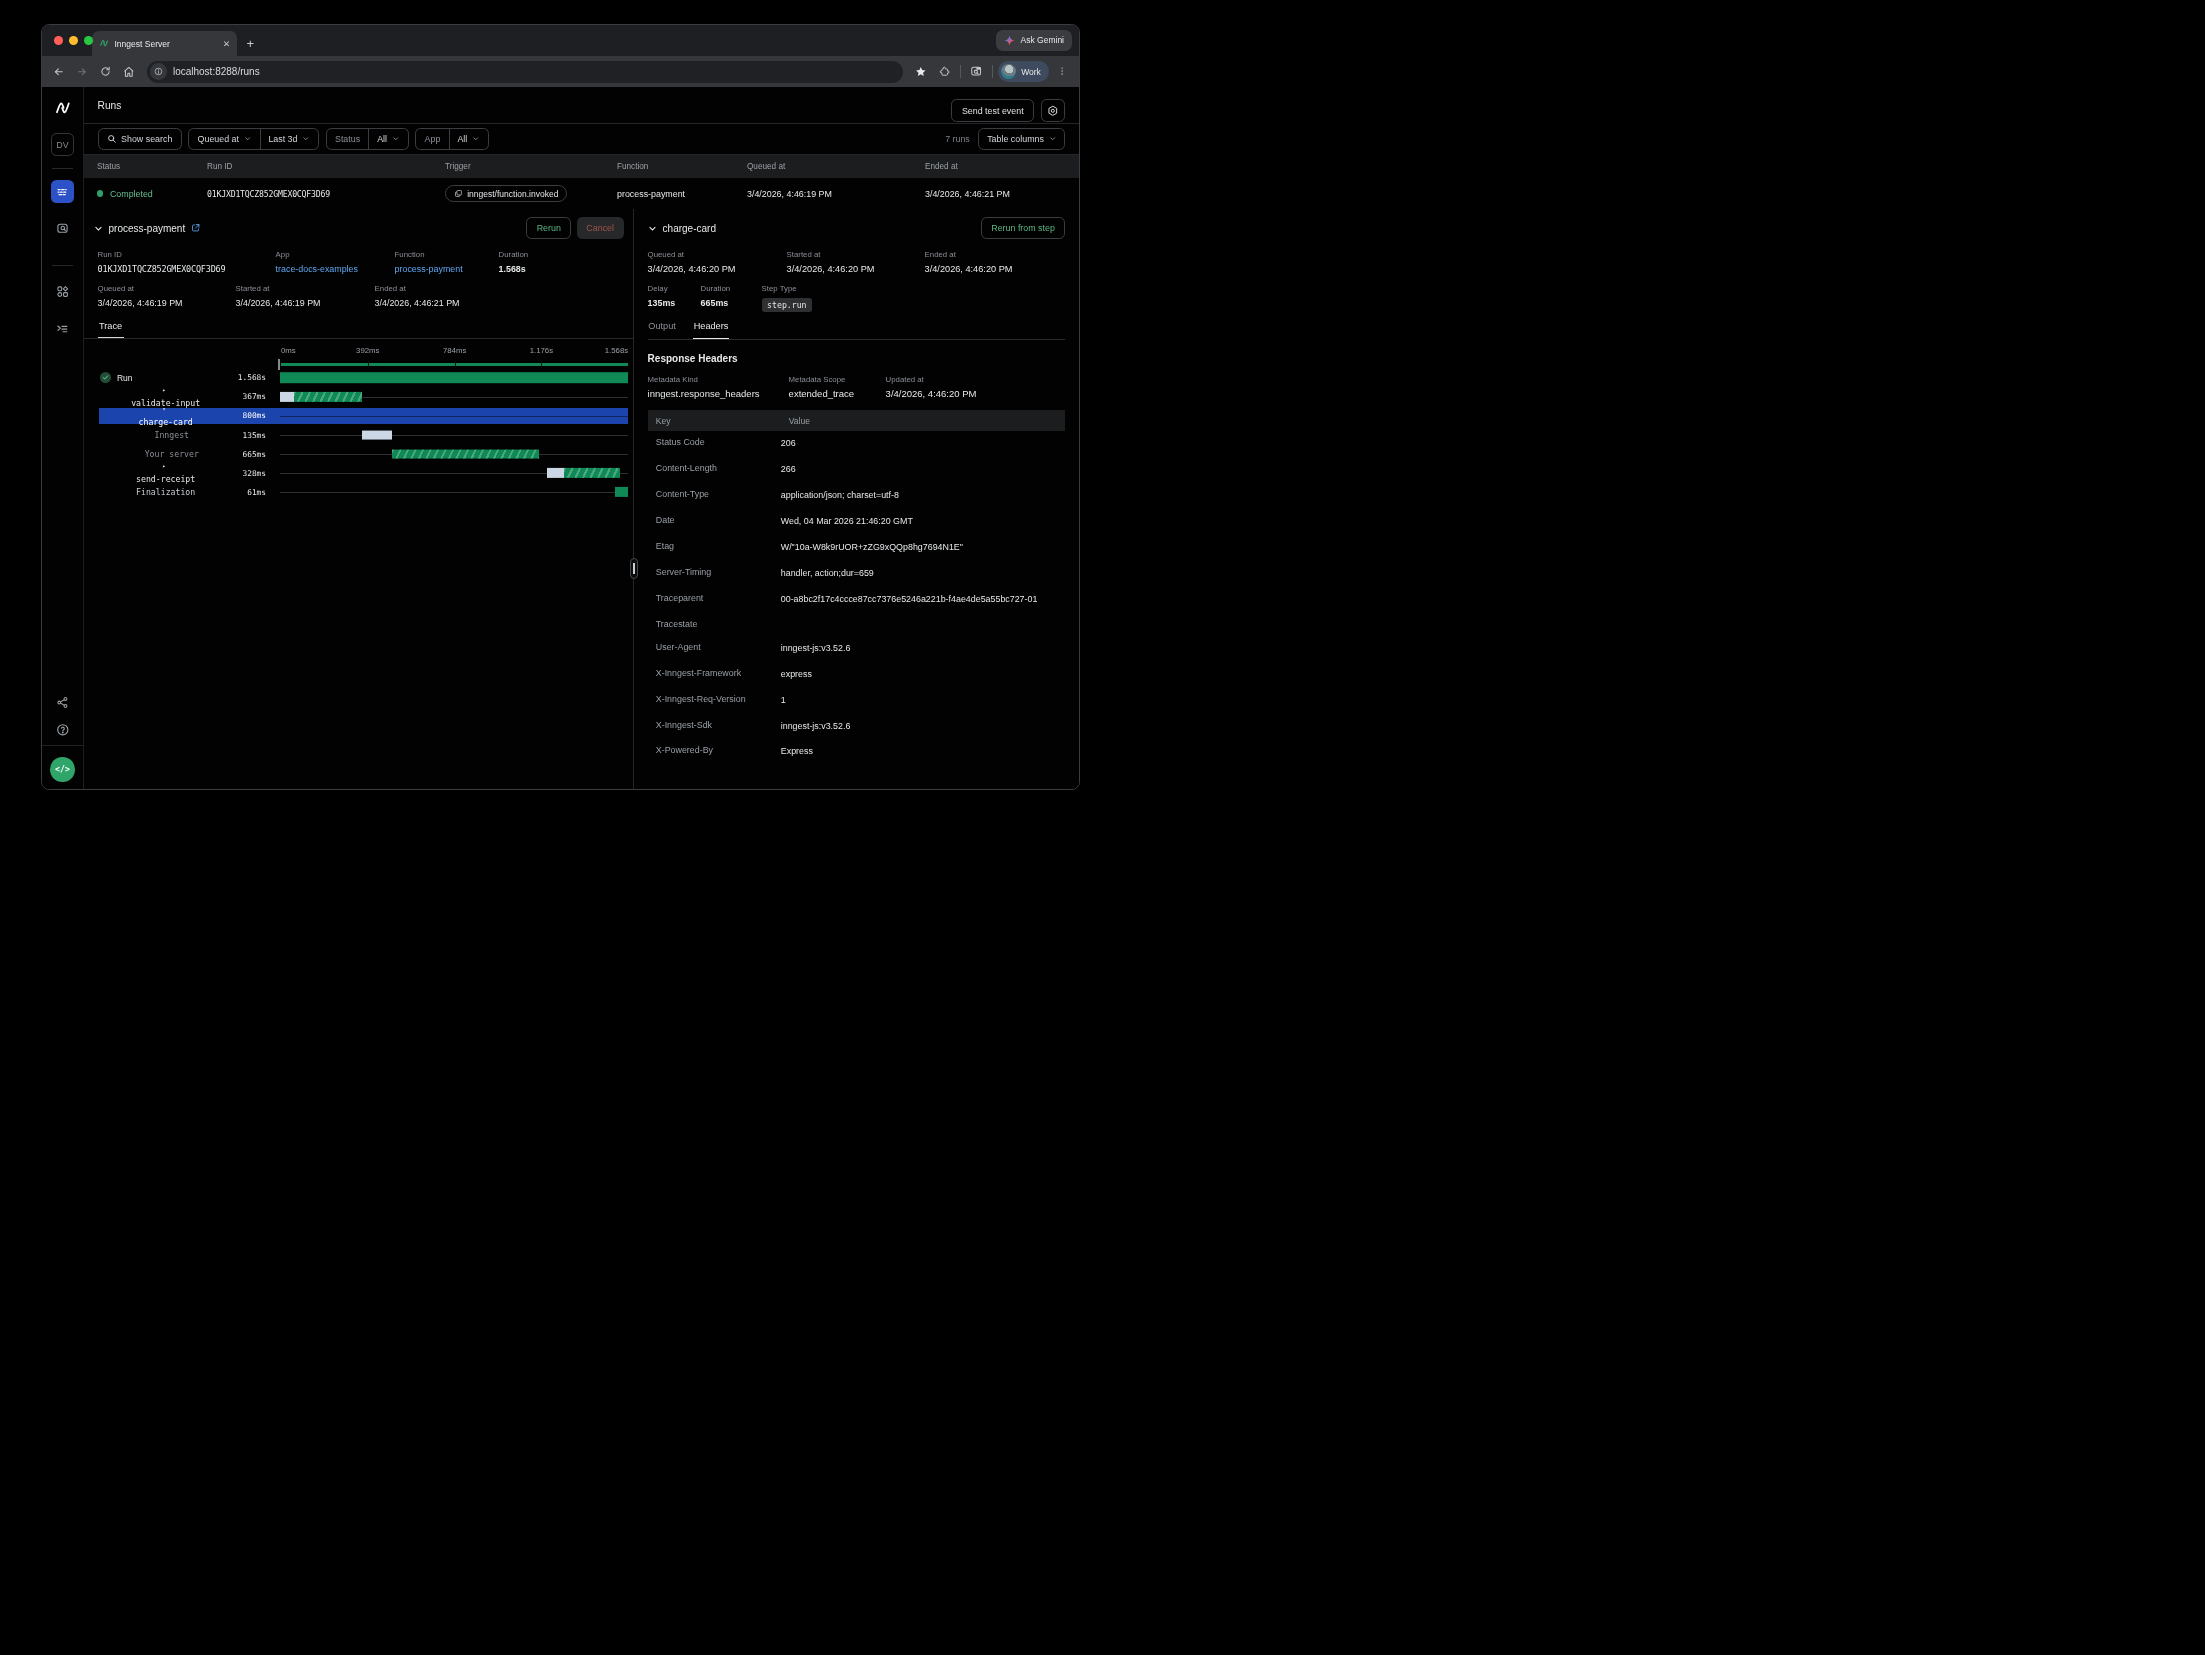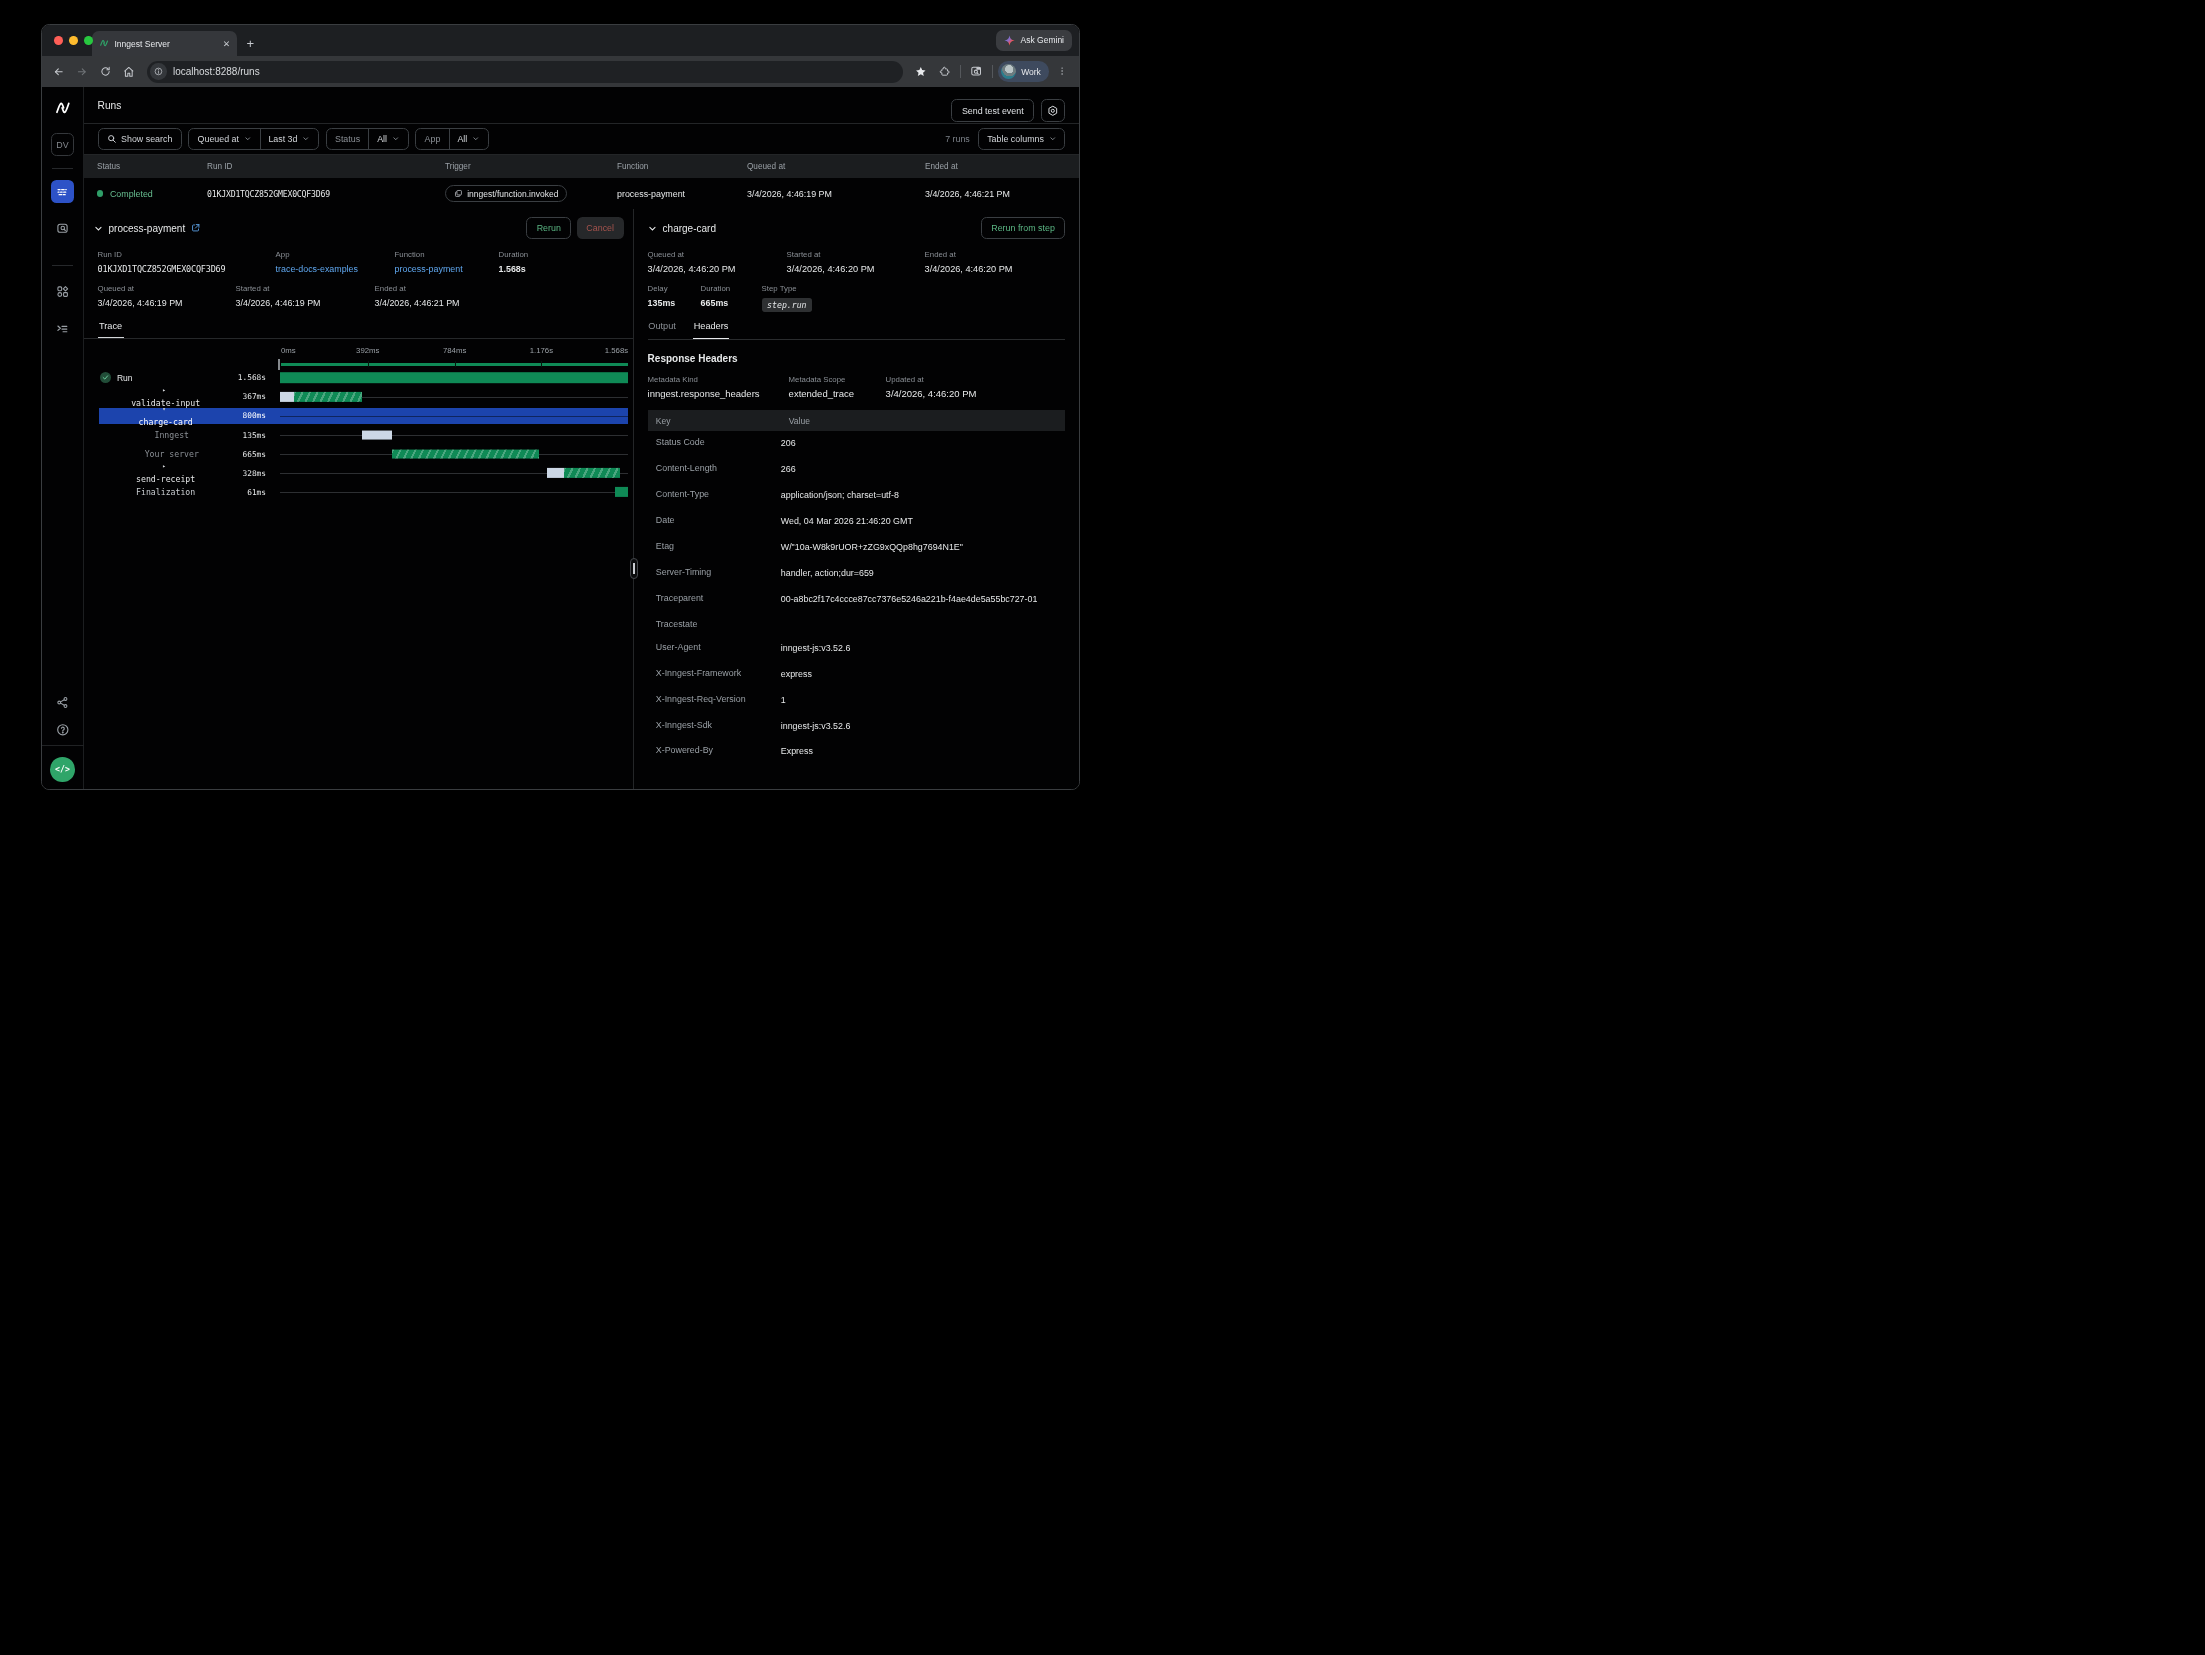--- a/index.html
+++ b/index.html
@@ -130,21 +130,21 @@
   .check{width:11px;height:11px;border-radius:50%;background:#214d38;display:flex;align-items:center;justify-content:center;flex:0 0 11px;}
   
   .handle{position:absolute;left:546px;top:349px;width:8.2px;height:21px;border:0.7px solid #44474b;border-radius:4.8px;
     background:#0b0c0d;display:flex;align-items:center;justify-content:center;z-index:5;}
   .handle::after{content:"";width:1.4px;height:10.2px;background:#c9ccd0;display:block;}
   
   .right-pane{flex:1;padding:0 13.6px;min-width:0;}
   .rp-header{display:flex;align-items:center;gap:6.1px;padding:8.2px 0 0;}
   .rp-grid1{display:grid;grid-template-columns:139px 138px 1fr;margin-top:11px;}
   .rp-grid2{display:grid;grid-template-columns:53px 61px 1fr;margin-top:10.2px;}
-  .chip{display:inline-block;background:#2e3032;border-radius:2.7px;padding:2px 5.5px;font-family:"DejaVu Sans Mono",monospace;font-size:8.2px;color:#e4e6e8;font-style:italic;}
+  .chip{display:inline-block;background:#2e3032;border-radius:2.7px;padding:2px 5.5px;font-family:"DejaVu Sans Mono",monospace;font-size:8.2px;color:#e4e6e8;}
   .rp-tabs{display:flex;gap:16.4px;margin-top:9.5px;border-bottom:0.7px solid #2a2c2e;}
   .rp-tab{font-size:9.2px;color:#8b9096;padding:0 0.7px 6.8px;}
   .rp-tab.active{color:var(--txt);border-bottom:1.4px solid #e8eaed;margin-bottom:-0.7px;}
   .rh-title{font-size:10px;font-weight:bold;color:var(--txt);margin-top:13px;}
   .meta-grid{display:grid;grid-template-columns:141px 97px 1fr;margin-top:11px;}
   .meta-val{font-size:9.5px;color:var(--txt);}
   .kv-head{display:grid;grid-template-columns:133px 1fr;background:#1b1d1f;height:21px;align-items:center;
     padding:0 8.2px;font-size:8.5px;color:#9aa0a6;margin-top:11px;}
   .kv-row{display:grid;grid-template-columns:125px 1fr;padding:6.1px 8.2px;font-size:8.9px;align-items:start;}
   .kv-key{color:#9aa0a6;}

